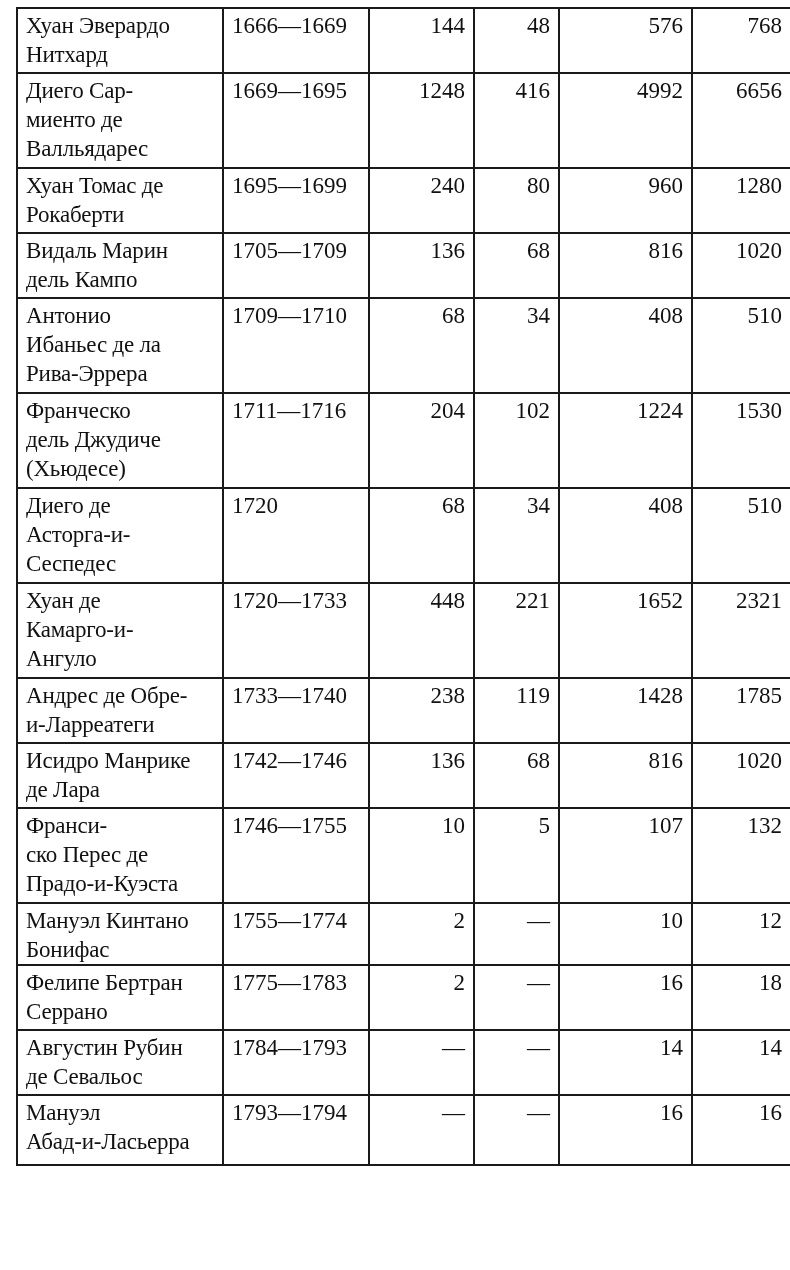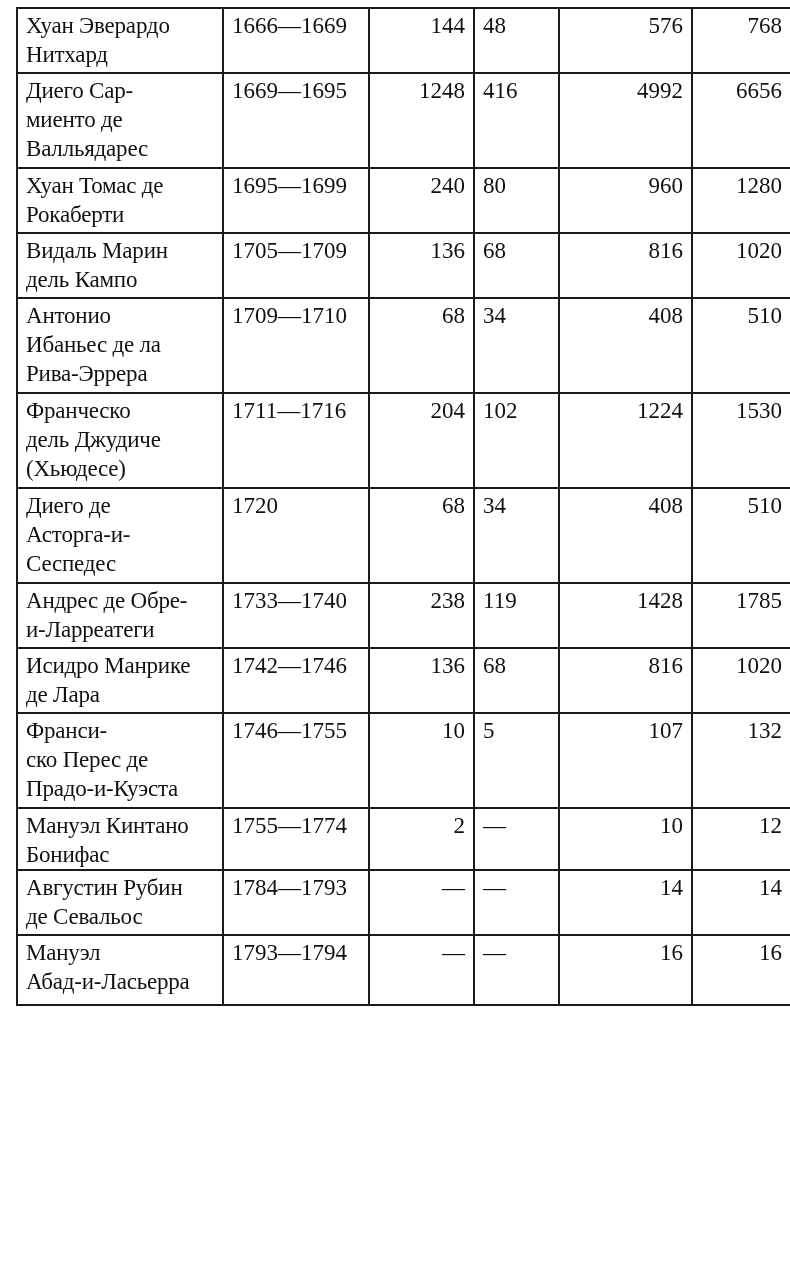--- a/index.html
+++ b/index.html
@@ -27,21 +27,21 @@
       border: 2px solid #1a1a1a;
       vertical-align: top;
       padding: 2px 8px 0 8px;
       font-size: 23px;
       line-height: 29px;
       box-sizing: border-box;
     }
     td.col-name { width: 206px; padding-left: 9px; padding-right: 2px; letter-spacing: -0.2px; }
     td.col-years { width: 146px; padding-left: 8px; }
     td.col-c3 { width: 105px; text-align: right; padding-right: 28px; }
-    td.col-c4 { width: 85px; padding-right: 28px; }
+    td.col-c4 { width: 85px; text-align: right; padding-right: 28px; }
     td.col-c5 { width: 133px; text-align: right; padding-right: 50px; }
     td.col-c6 { width: 99px; text-align: right; padding-right: 28px; }
     .name-text { white-space: pre-line; display: block; }
   </style>
 </head>
 <body>
 
 <table class="data-table">
   <tbody id="table-body">
   <tr style="height: 65px;">
@@ -126,20 +126,32 @@
 Асторга-и-
 Сеспедес</span>
         </td>
     <td class="col-years">1720</td>
     <td class="col-c3">68</td>
     <td class="col-c4">34</td>
     <td class="col-c5">408</td>
     <td class="col-c6">510</td>
   </tr>
 
+  <tr style="height: 95px;">
+    <td class="col-name">
+          <span class="name-text">Хуан де
+Камарго-и-
+Ангуло</span>
+        </td>
+    <td class="col-years">1720—1733</td>
+    <td class="col-c3">448</td>
+    <td class="col-c4">221</td>
+    <td class="col-c5">1652</td>
+    <td class="col-c6">2321</td>
+  </tr>
 
   <tr style="height: 65px;">
     <td class="col-name">
           <span class="name-text">Андрес де Обре-
 и-Ларреатеги</span>
         </td>
     <td class="col-years">1733—1740</td>
     <td class="col-c3">238</td>
     <td class="col-c4">119</td>
     <td class="col-c5">1428</td>
@@ -176,20 +188,31 @@
           <span class="name-text">Мануэл Кинтано
 Бонифас</span>
         </td>
     <td class="col-years">1755—1774</td>
     <td class="col-c3">2</td>
     <td class="col-c4">—</td>
     <td class="col-c5">10</td>
     <td class="col-c6">12</td>
   </tr>
 
+  <tr style="height: 65px;">
+    <td class="col-name">
+          <span class="name-text">Фелипе Бертран
+Серрано</span>
+        </td>
+    <td class="col-years">1775—1783</td>
+    <td class="col-c3">2</td>
+    <td class="col-c4">—</td>
+    <td class="col-c5">16</td>
+    <td class="col-c6">18</td>
+  </tr>
 
   <tr style="height: 65px;">
     <td class="col-name">
           <span class="name-text">Августин Рубин
 де Севальос</span>
         </td>
     <td class="col-years">1784—1793</td>
     <td class="col-c3">—</td>
     <td class="col-c4">—</td>
     <td class="col-c5">14</td>

